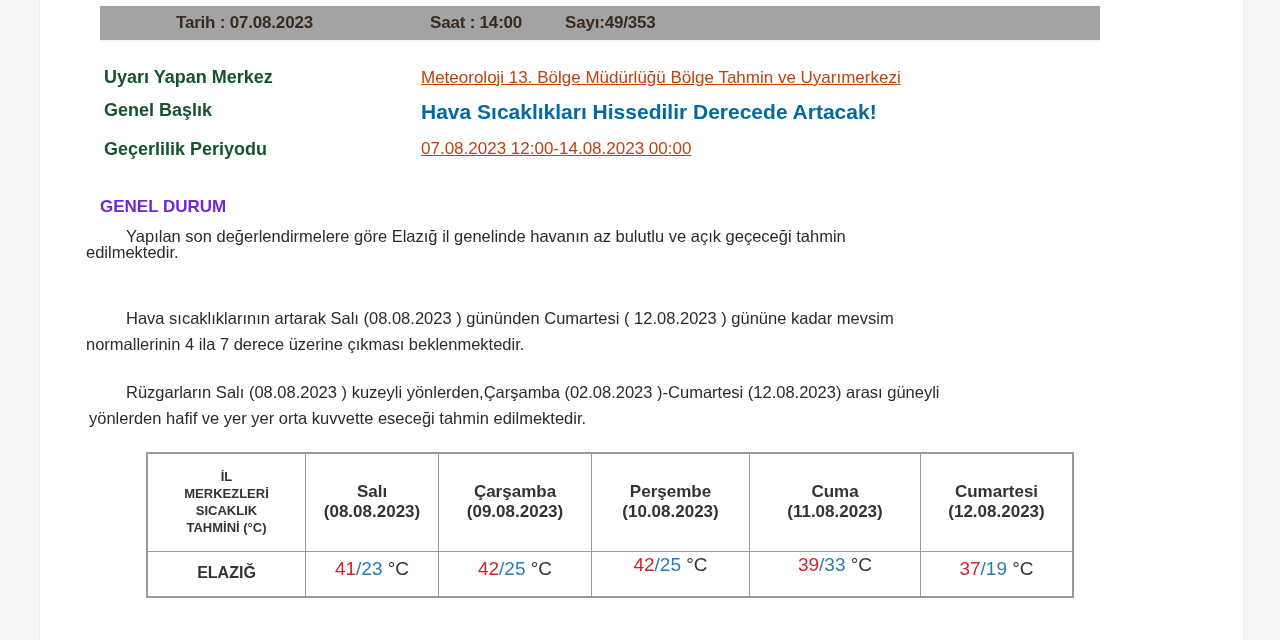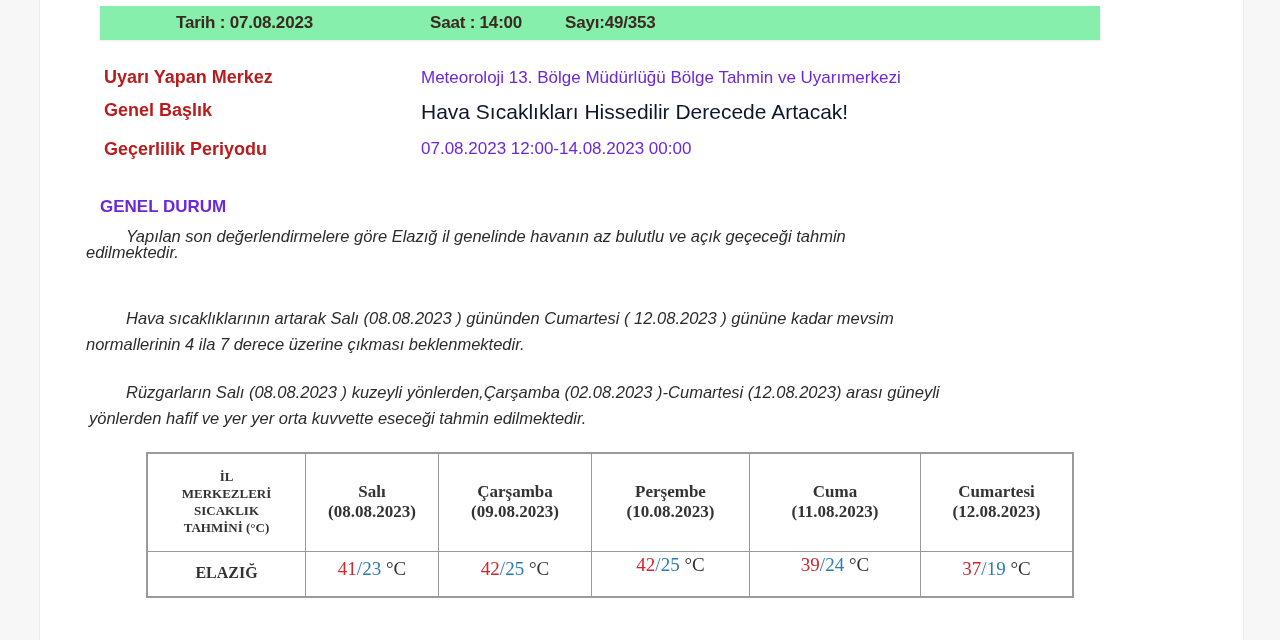--- a/index.html
+++ b/index.html
@@ -1,25 +1,25 @@
 <!DOCTYPE html>
 <html><head>
 <meta charset="utf-8">
 <style>
   html, body { margin:0; padding:0; }
   body { width:1280px; height:640px; background:#f7f7f7; position:relative; overflow:hidden; font-family:"Liberation Sans", sans-serif; }
   .page { position:absolute; left:39px; top:0; width:1203px; height:640px; background:#ffffff; border-left:1px solid #ececec; border-right:1px solid #ececec; }
-  .topbar { position:absolute; left:100px; top:6px; width:1000px; height:34px; background:#86efac; box-shadow:0 1px 2px rgba(0,0,0,0.08);text-align:center; }
+  .topbar { position:absolute; left:100px; top:6px; width:1000px; height:34px; background:#a3a3a3; box-shadow:0 1px 2px rgba(0,0,0,0.08);text-align:center; }
   .topbar span { position:absolute; top:7px; font-size:17px; font-weight:bold; color:#3a2a20; letter-spacing:-0.2px; }
-  .meta-label { position:absolute; left:104px; font-size:18px; font-weight:bold; color:#b91c1c; }
-  .meta-value { position:absolute; left:421px; font-size:17px; color:#6d28d9; }
-  .meta-title { position:absolute; left:421px; font-size:21px; font-weight:normal; color:#0f172a; }
+  .meta-label { position:absolute; left:104px; font-size:18px; font-weight:bold; color:#14532d; }
+  .meta-value { position:absolute; left:421px; font-size:17px; color:#c2410c;text-decoration:underline; }
+  .meta-title { position:absolute; left:421px; font-size:21px; font-weight:bold; color:#0369a1; }
   .section-h { position:absolute; left:100px; top:197px; font-size:17px; font-weight:bold; color:#6d28d9; }
-  .para { position:absolute; font-size:16.5px; color:#2b2b2b; white-space:nowrap;font-style:italic; }
-  table.fc { position:absolute; left:146px; top:452px; width:928px; height:146px; border-collapse:collapse; font-family:Liberation Serif, serif; border:2px solid #9a9a9a; }
+  .para { position:absolute; font-size:16.5px; color:#2b2b2b; white-space:nowrap; }
+  table.fc { position:absolute; left:146px; top:452px; width:928px; height:146px; border-collapse:collapse; font-family:Liberation Sans, sans-serif; border:2px solid #9a9a9a; }
   table.fc td { border:1.5px solid #9a9a9a; text-align:center; vertical-align:middle; color:#333; }
   .hcell { font-size:13px; font-weight:bold; line-height:17px; font-variant:small-caps; }
   .dayname { font-size:17px; font-weight:bold; display:block; }
   .daydate { font-size:17px; font-weight:bold; display:block; }
   .tval { font-size:19px; }
   .hi { color:#d1242b; }
   .lo { color:#2c7bb6; }
   .unit { color:#333; }
   .city { font-size:16px; font-weight:bold; padding-top:0; }
 </style>
@@ -89,20 +89,20 @@
     <td class="tval" style="vertical-align:top; padding-top:6px">
       <span class="hi">41</span><span class="lo">/</span><span class="lo">23</span><span class="unit"> °C</span>
     </td>
     <td class="tval" style="vertical-align:top; padding-top:6px">
       <span class="hi">42</span><span class="lo">/</span><span class="lo">25</span><span class="unit"> °C</span>
     </td>
     <td class="tval" style="vertical-align:top; padding-top:2px">
       <span class="hi">42</span><span class="lo">/</span><span class="lo">25</span><span class="unit"> °C</span>
     </td>
     <td class="tval" style="vertical-align:top; padding-top:2px">
-      <span class="hi">39</span><span class="lo">/</span><span class="lo">24</span><span class="unit"> °C</span>
+      <span class="hi">39</span><span class="lo">/</span><span class="lo">33</span><span class="unit"> °C</span>
     </td>
     <td class="tval" style="vertical-align:top; padding-top:6px">
       <span class="hi">37</span><span class="lo">/</span><span class="lo">19</span><span class="unit"> °C</span>
     </td>
   </tr>
 </tbody>
   </table>
 
 </body></html>

